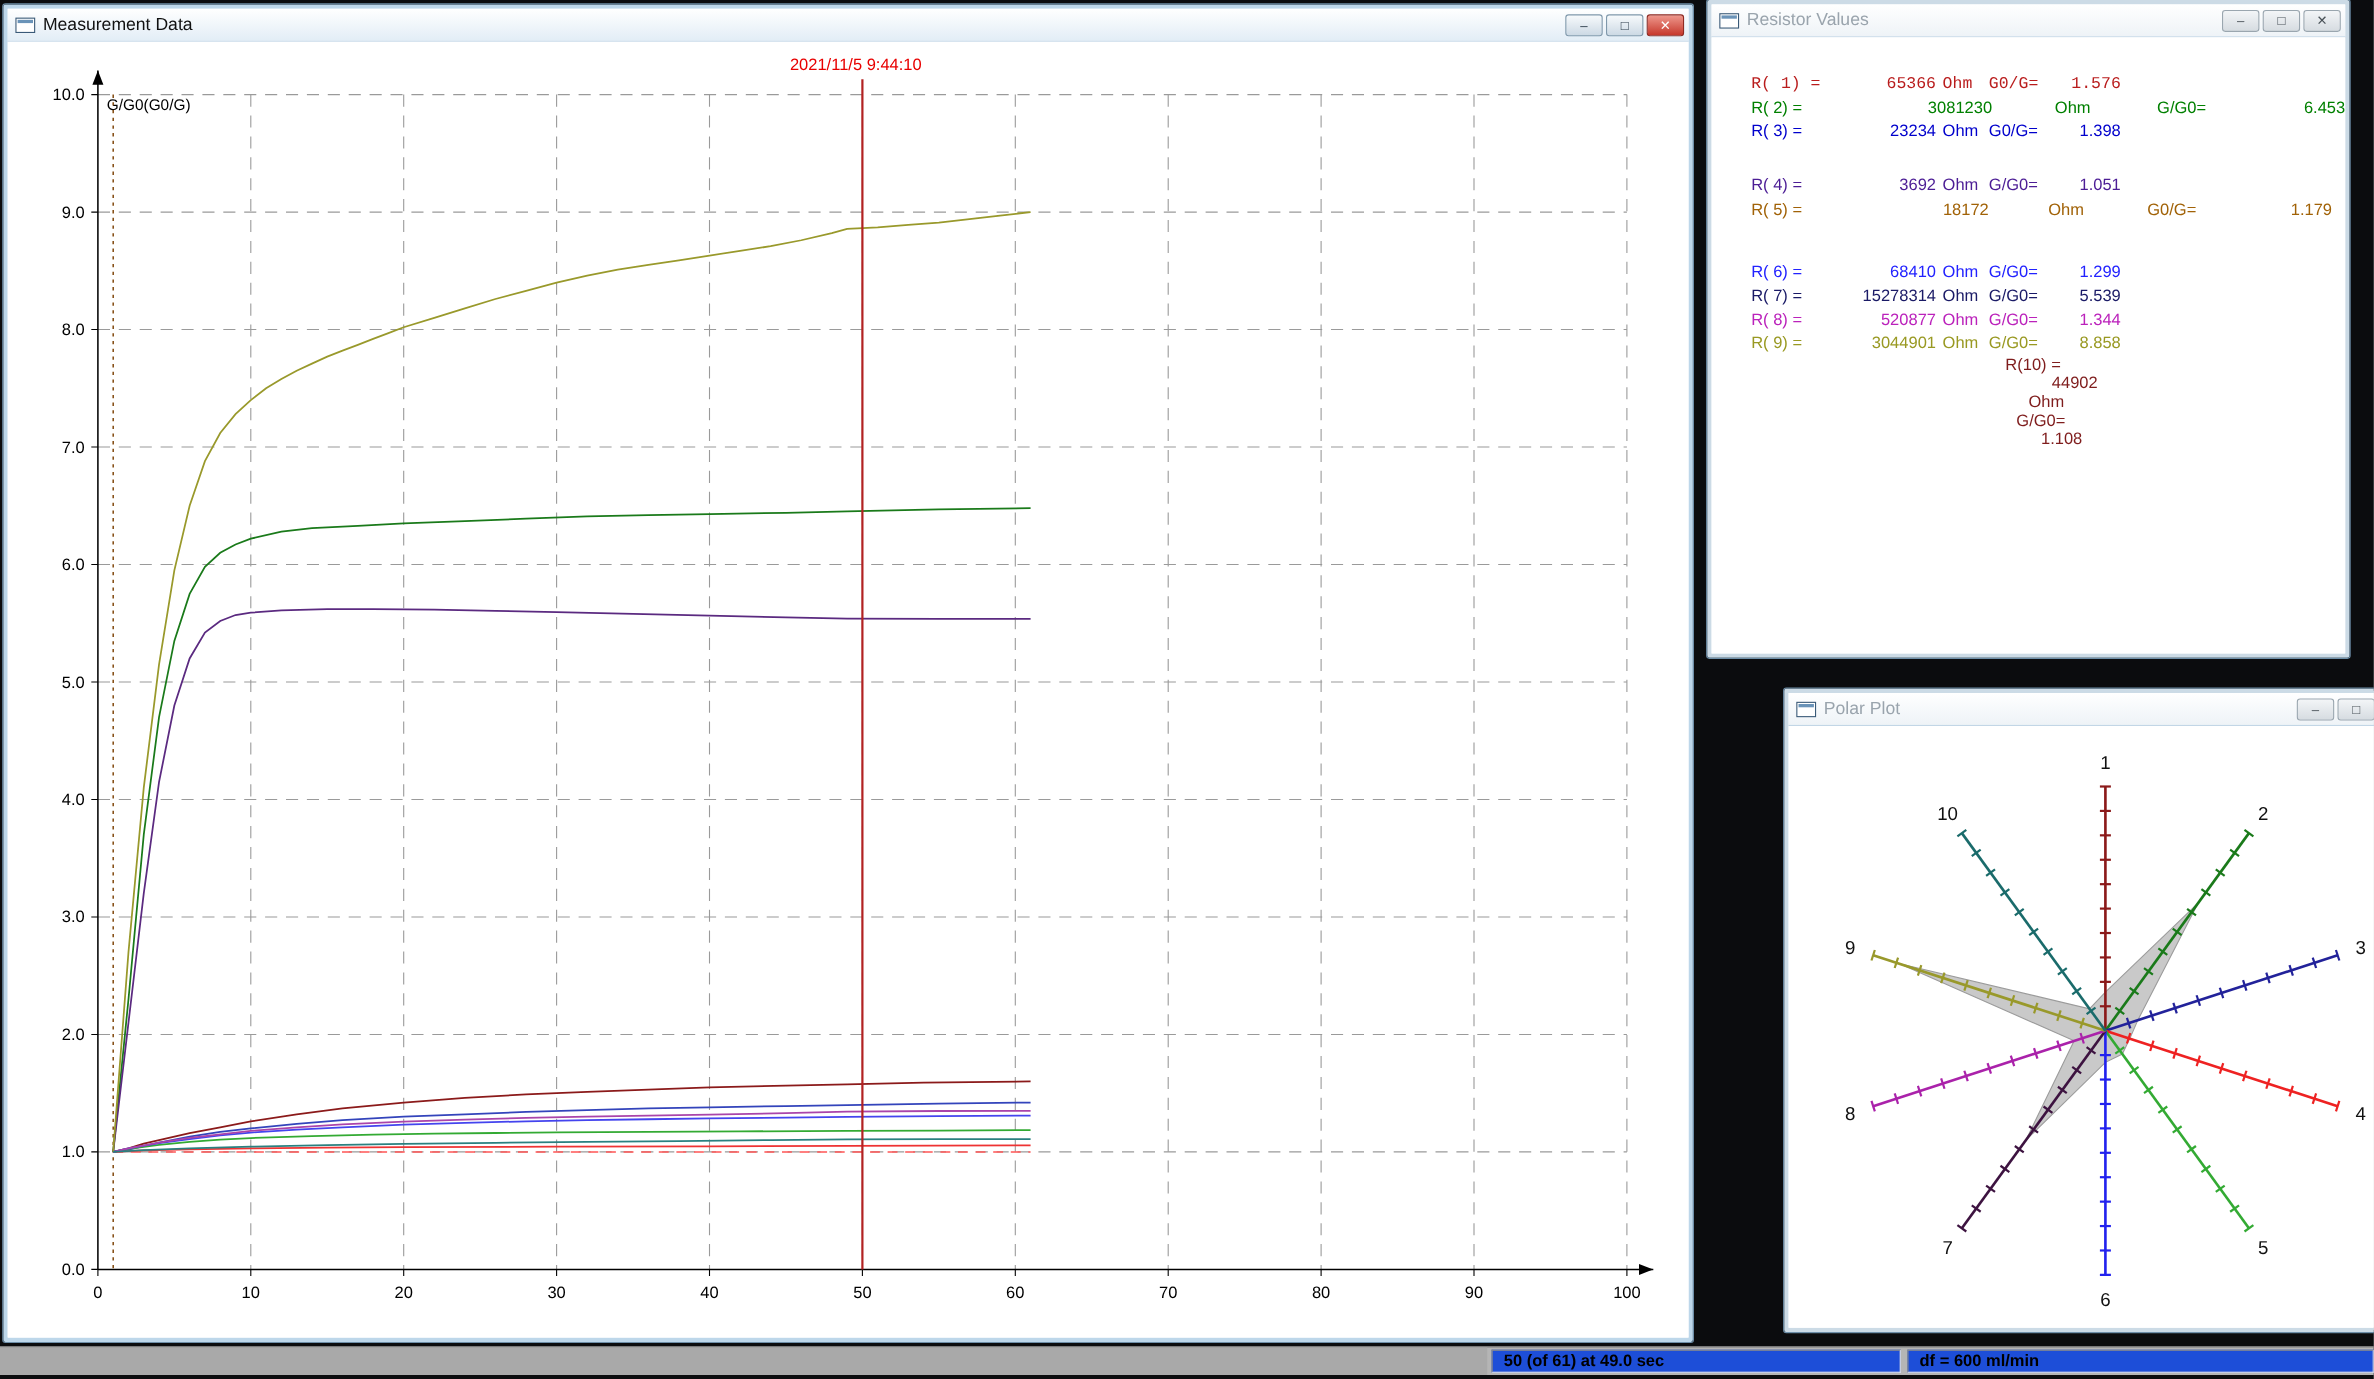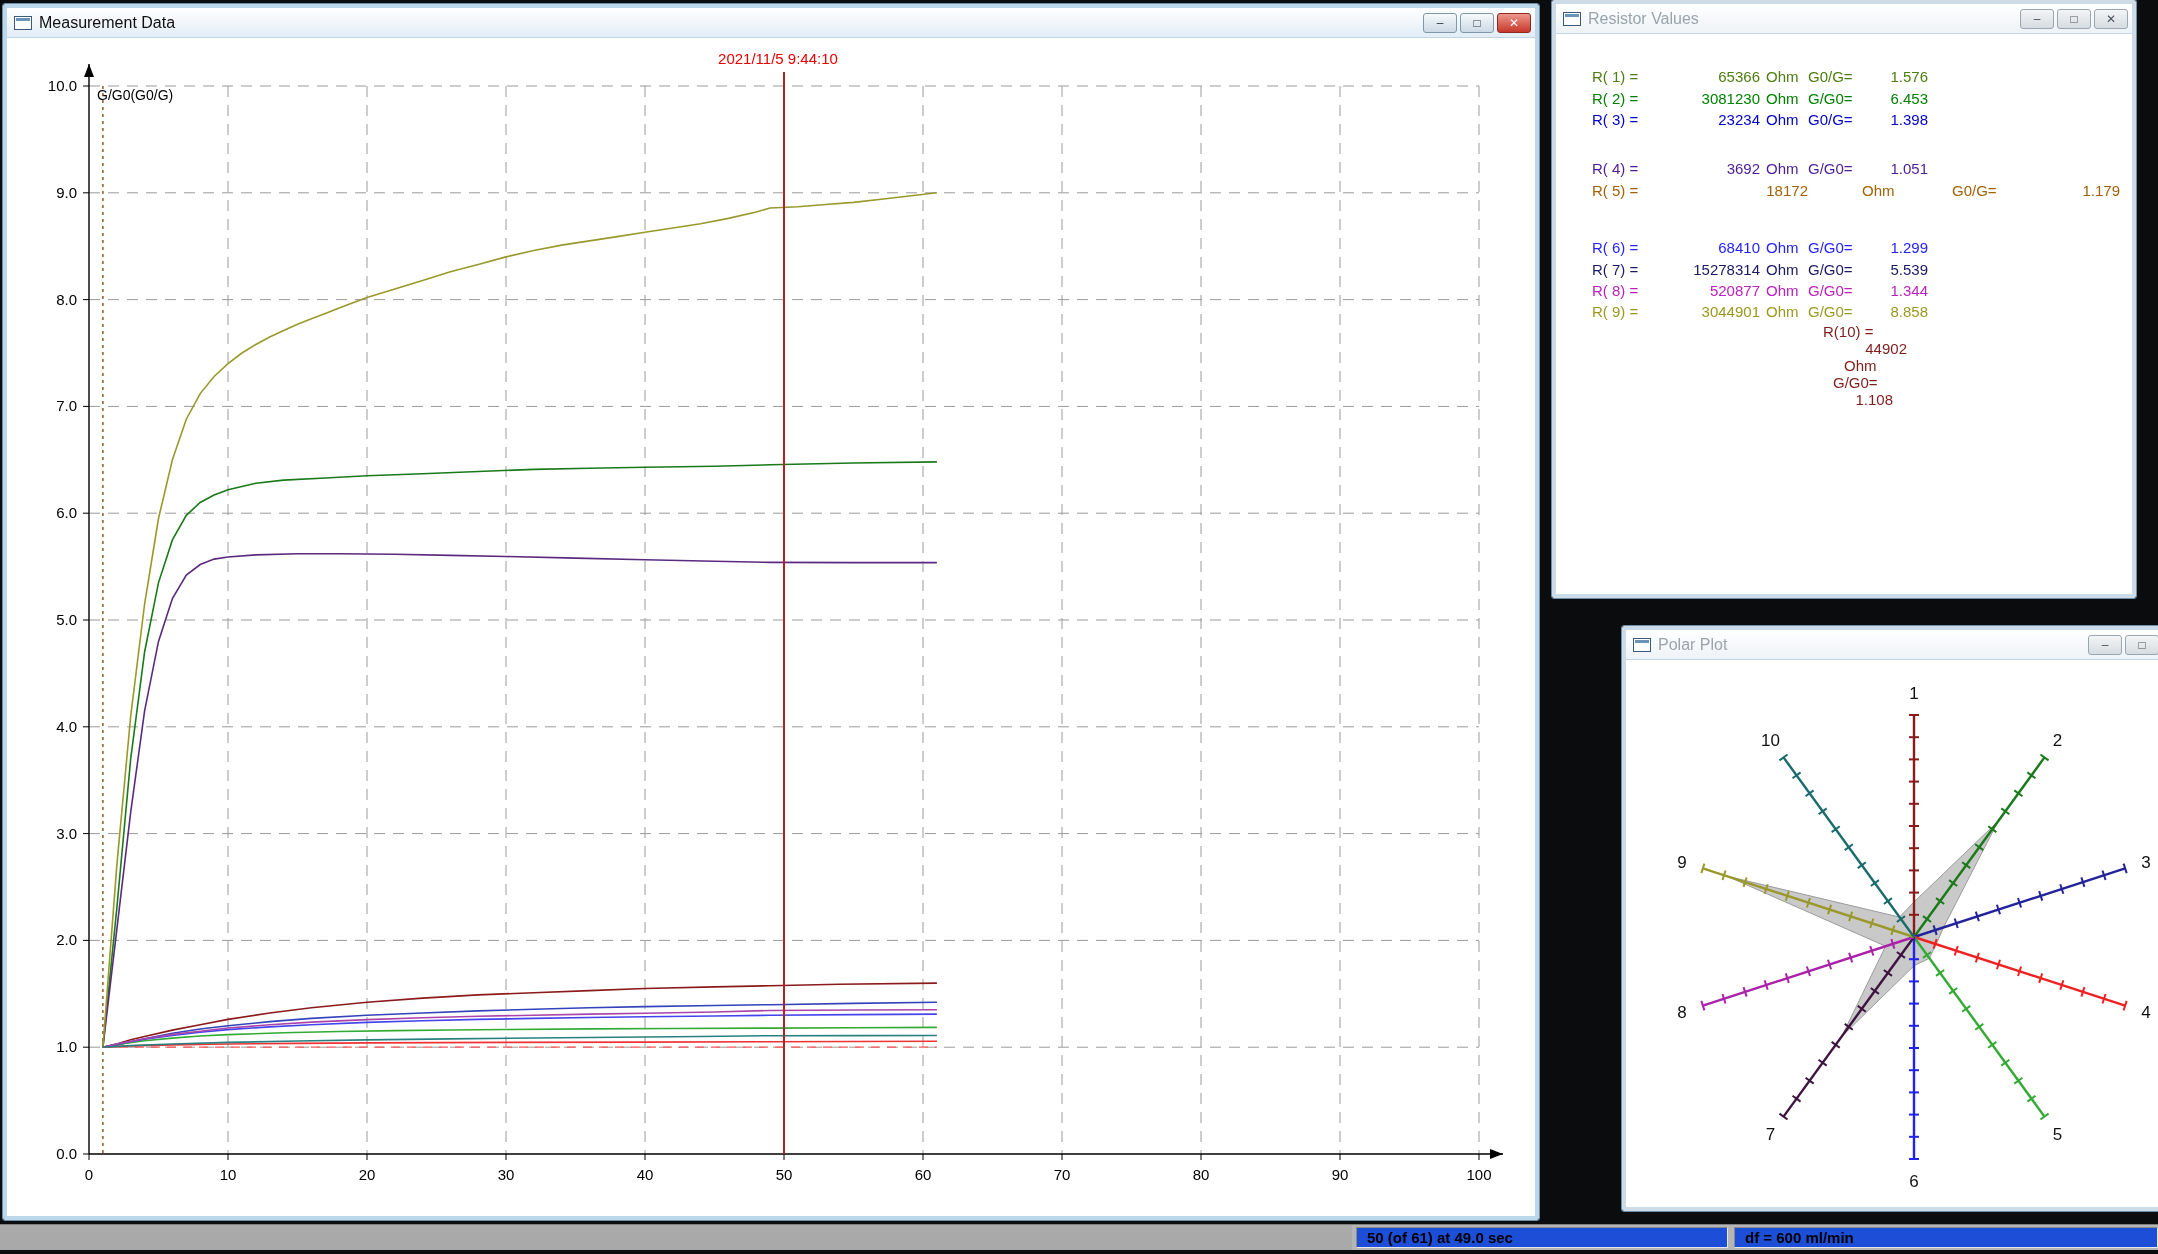--- a/index.html
+++ b/index.html
@@ -183,22 +183,22 @@
     <span class="win-icon"></span>
     <span class="title-text">Resistor Values</span>
     <span class="tb-btns">
       <button class="tb-btn">–</button>
       <button class="tb-btn">□</button>
       <button class="tb-btn close-red">✕</button>
     </span>
   </div>
   <div class="client">
     <div class="r-list">
-        <div class="r-row" style="color: #4d7c0f;"><span class="r-label">R( 1) =</span><span class="r-ohm">65366</span><span class="r-unit">Ohm</span><span class="r-ratio-label">G0/G=</span><span class="r-ratio">1.576</span></div>
-        <div class="r-row" style="color: rgb(0, 128, 0);"><span class="r-label">R( 2) =</span><span class="r-ohm">3081230</span><span class="r-unit">Ohm</span><span class="r-ratio-label">G/G0=</span><span class="r-ratio">6.453</span></div>
+        <div class="r-row" style="color: #b91c1c; font-family: Liberation Mono, monospace;"><span class="r-label">R( 1) =</span><span class="r-ohm">65366</span><span class="r-unit">Ohm</span><span class="r-ratio-label">G0/G=</span><span class="r-ratio">1.576</span></div>
+        <div class="r-row" style="color: rgb(0, 128, 0); justify-content: space-between;"><span class="r-label">R( 2) =</span><span class="r-ohm">3081230</span><span class="r-unit">Ohm</span><span class="r-ratio-label">G/G0=</span><span class="r-ratio">6.453</span></div>
         <div class="r-row" style="color: rgb(0, 0, 204);"><span class="r-label">R( 3) =</span><span class="r-ohm">23234</span><span class="r-unit">Ohm</span><span class="r-ratio-label">G0/G=</span><span class="r-ratio">1.398</span></div>
         <div class="r-row" style="color: #4c1d95; margin-top: 28px;"><span class="r-label">R( 4) =</span><span class="r-ohm">3692</span><span class="r-unit">Ohm</span><span class="r-ratio-label">G/G0=</span><span class="r-ratio">1.051</span></div>
         <div class="r-row" style="color: #a16207; gap: 48px;"><span class="r-label">R( 5) =</span><span class="r-ohm">18172</span><span class="r-unit">Ohm</span><span class="r-ratio-label">G0/G=</span><span class="r-ratio">1.179</span></div>
         <div class="r-row" style="color: rgb(34, 34, 255); margin-top: 36px;"><span class="r-label">R( 6) =</span><span class="r-ohm">68410</span><span class="r-unit">Ohm</span><span class="r-ratio-label">G/G0=</span><span class="r-ratio">1.299</span></div>
         <div class="r-row" style="color: rgb(26, 26, 102);"><span class="r-label">R( 7) =</span><span class="r-ohm">15278314</span><span class="r-unit">Ohm</span><span class="r-ratio-label">G/G0=</span><span class="r-ratio">5.539</span></div>
         <div class="r-row" style="color: rgb(187, 34, 187);"><span class="r-label">R( 8) =</span><span class="r-ohm">520877</span><span class="r-unit">Ohm</span><span class="r-ratio-label">G/G0=</span><span class="r-ratio">1.344</span></div>
         <div class="r-row" style="color: rgb(153, 153, 34);"><span class="r-label">R( 9) =</span><span class="r-ohm">3044901</span><span class="r-unit">Ohm</span><span class="r-ratio-label">G/G0=</span><span class="r-ratio">8.858</span></div>
         <div class="r-row" style="color: #7f1d1d; flex-direction: column;"><span class="r-label">R(10) =</span><span class="r-ohm">44902</span><span class="r-unit">Ohm</span><span class="r-ratio-label">G/G0=</span><span class="r-ratio">1.108</span></div>
       </div>
   </div>

